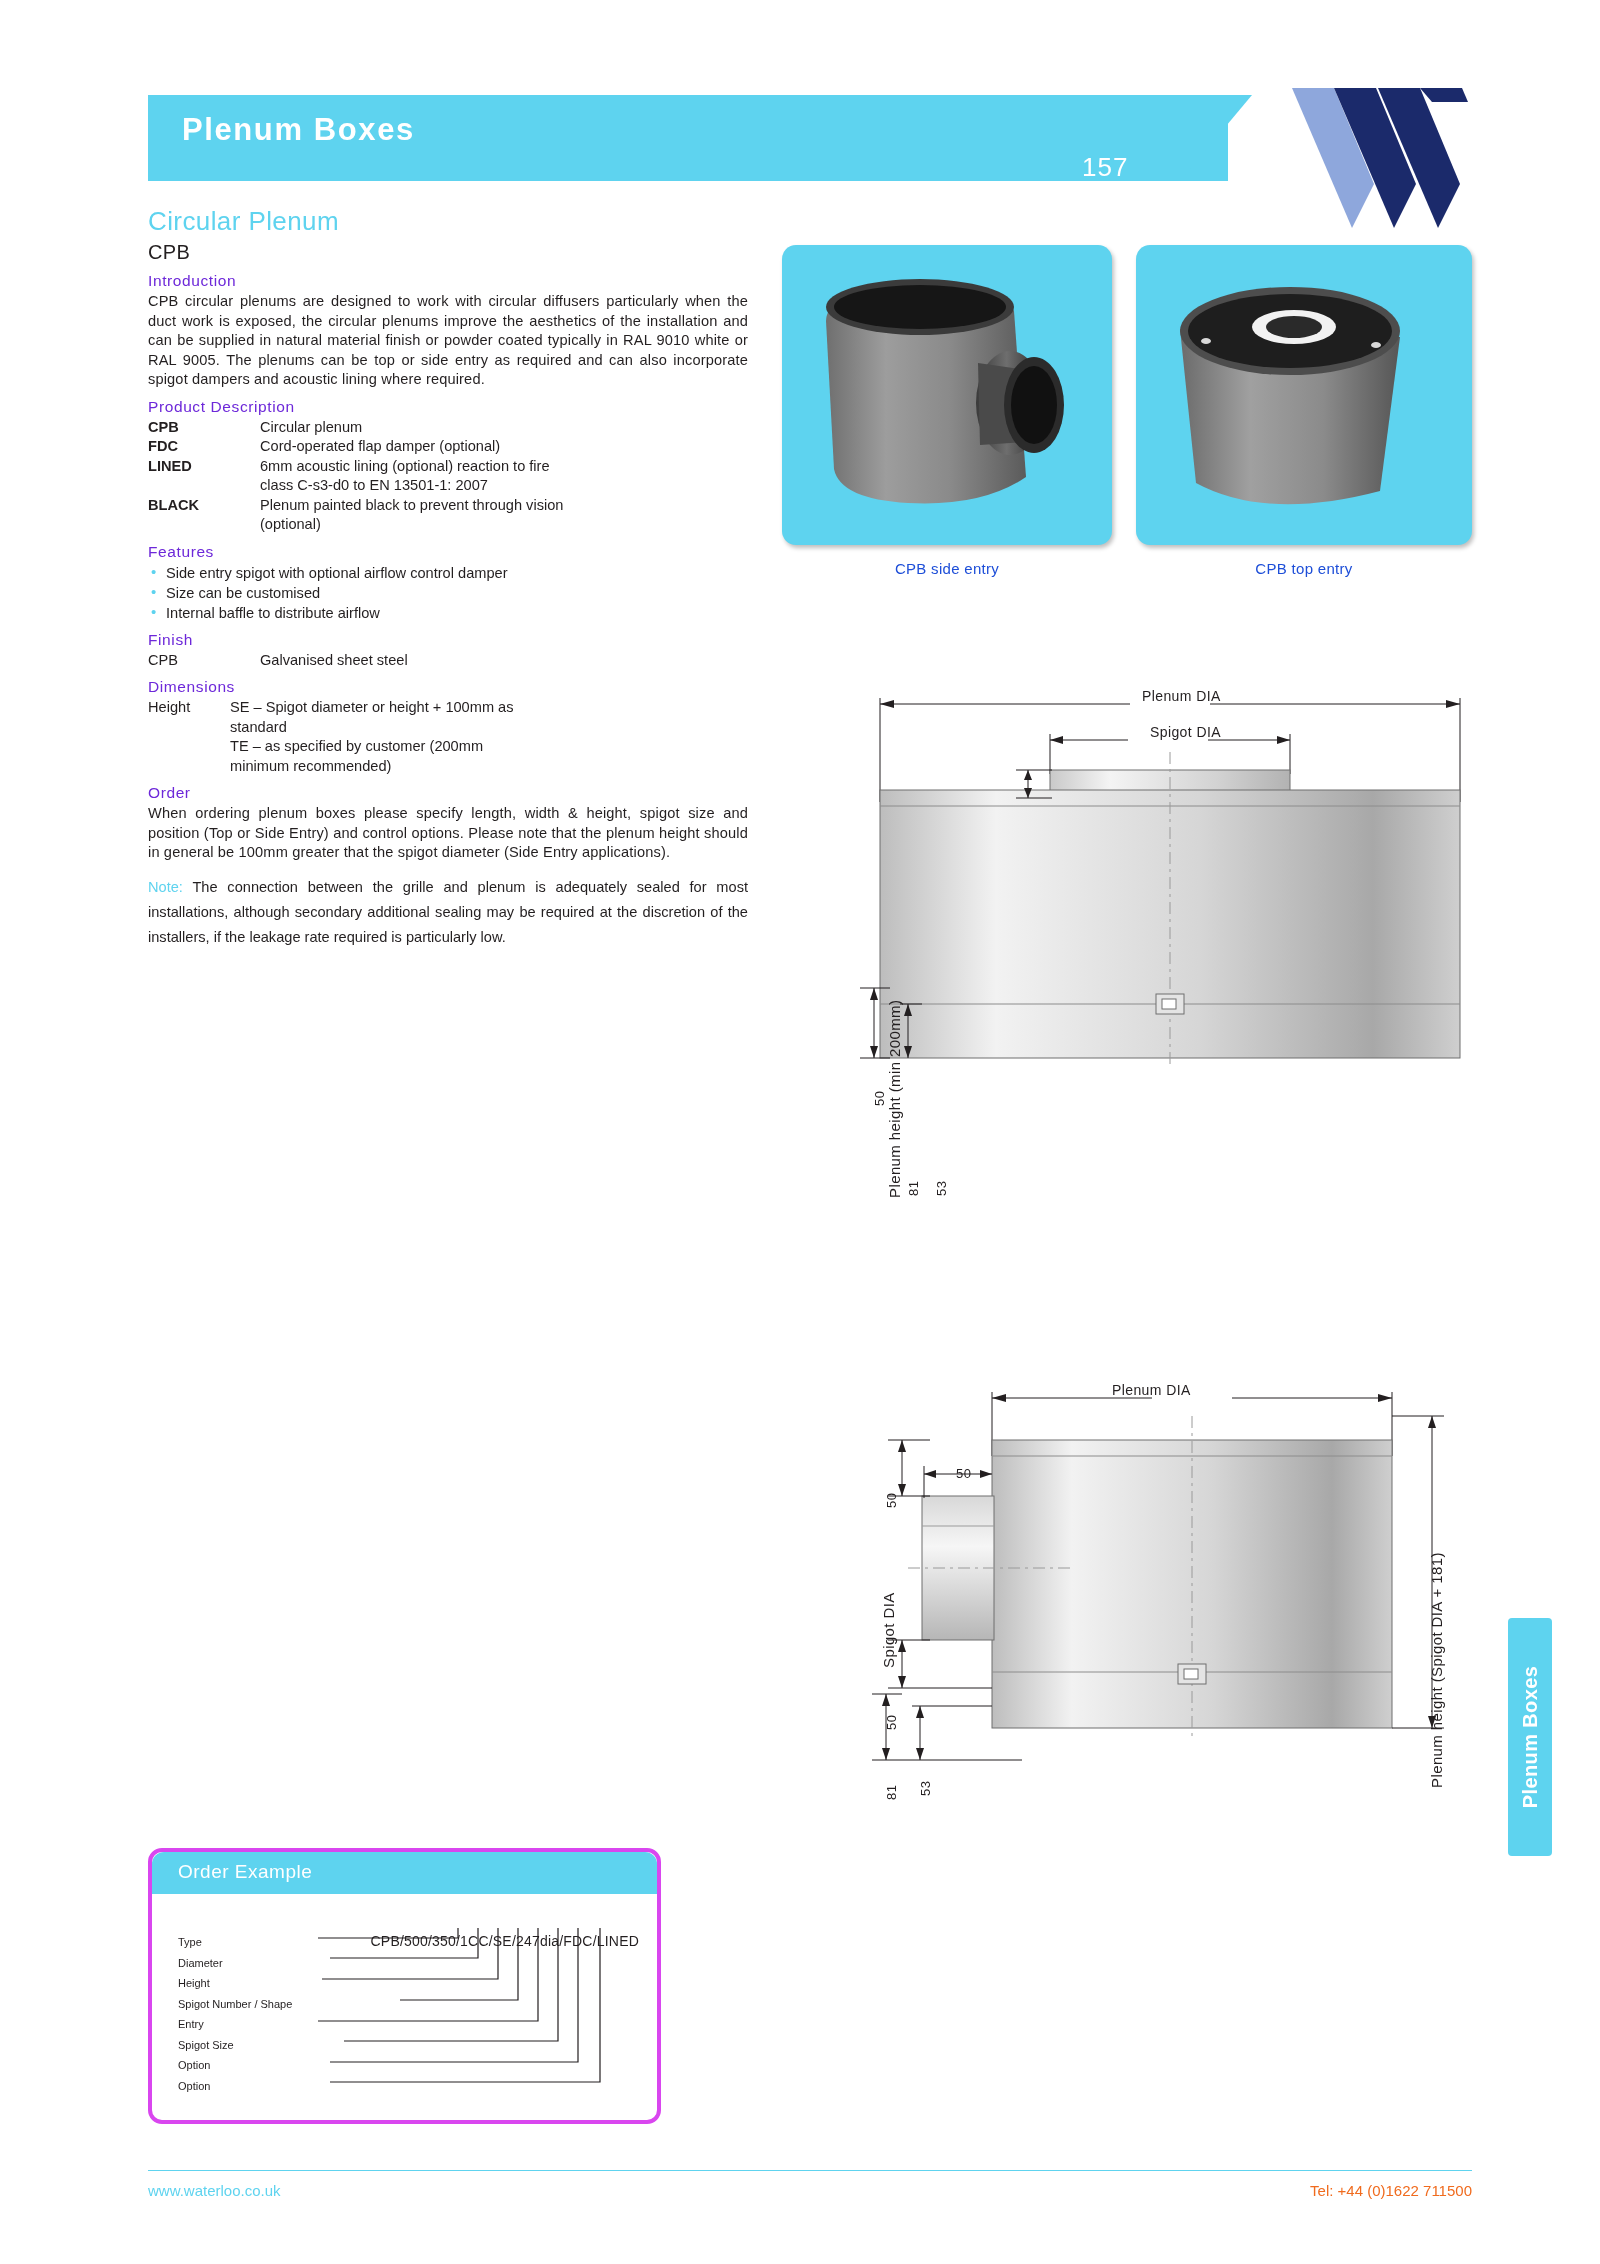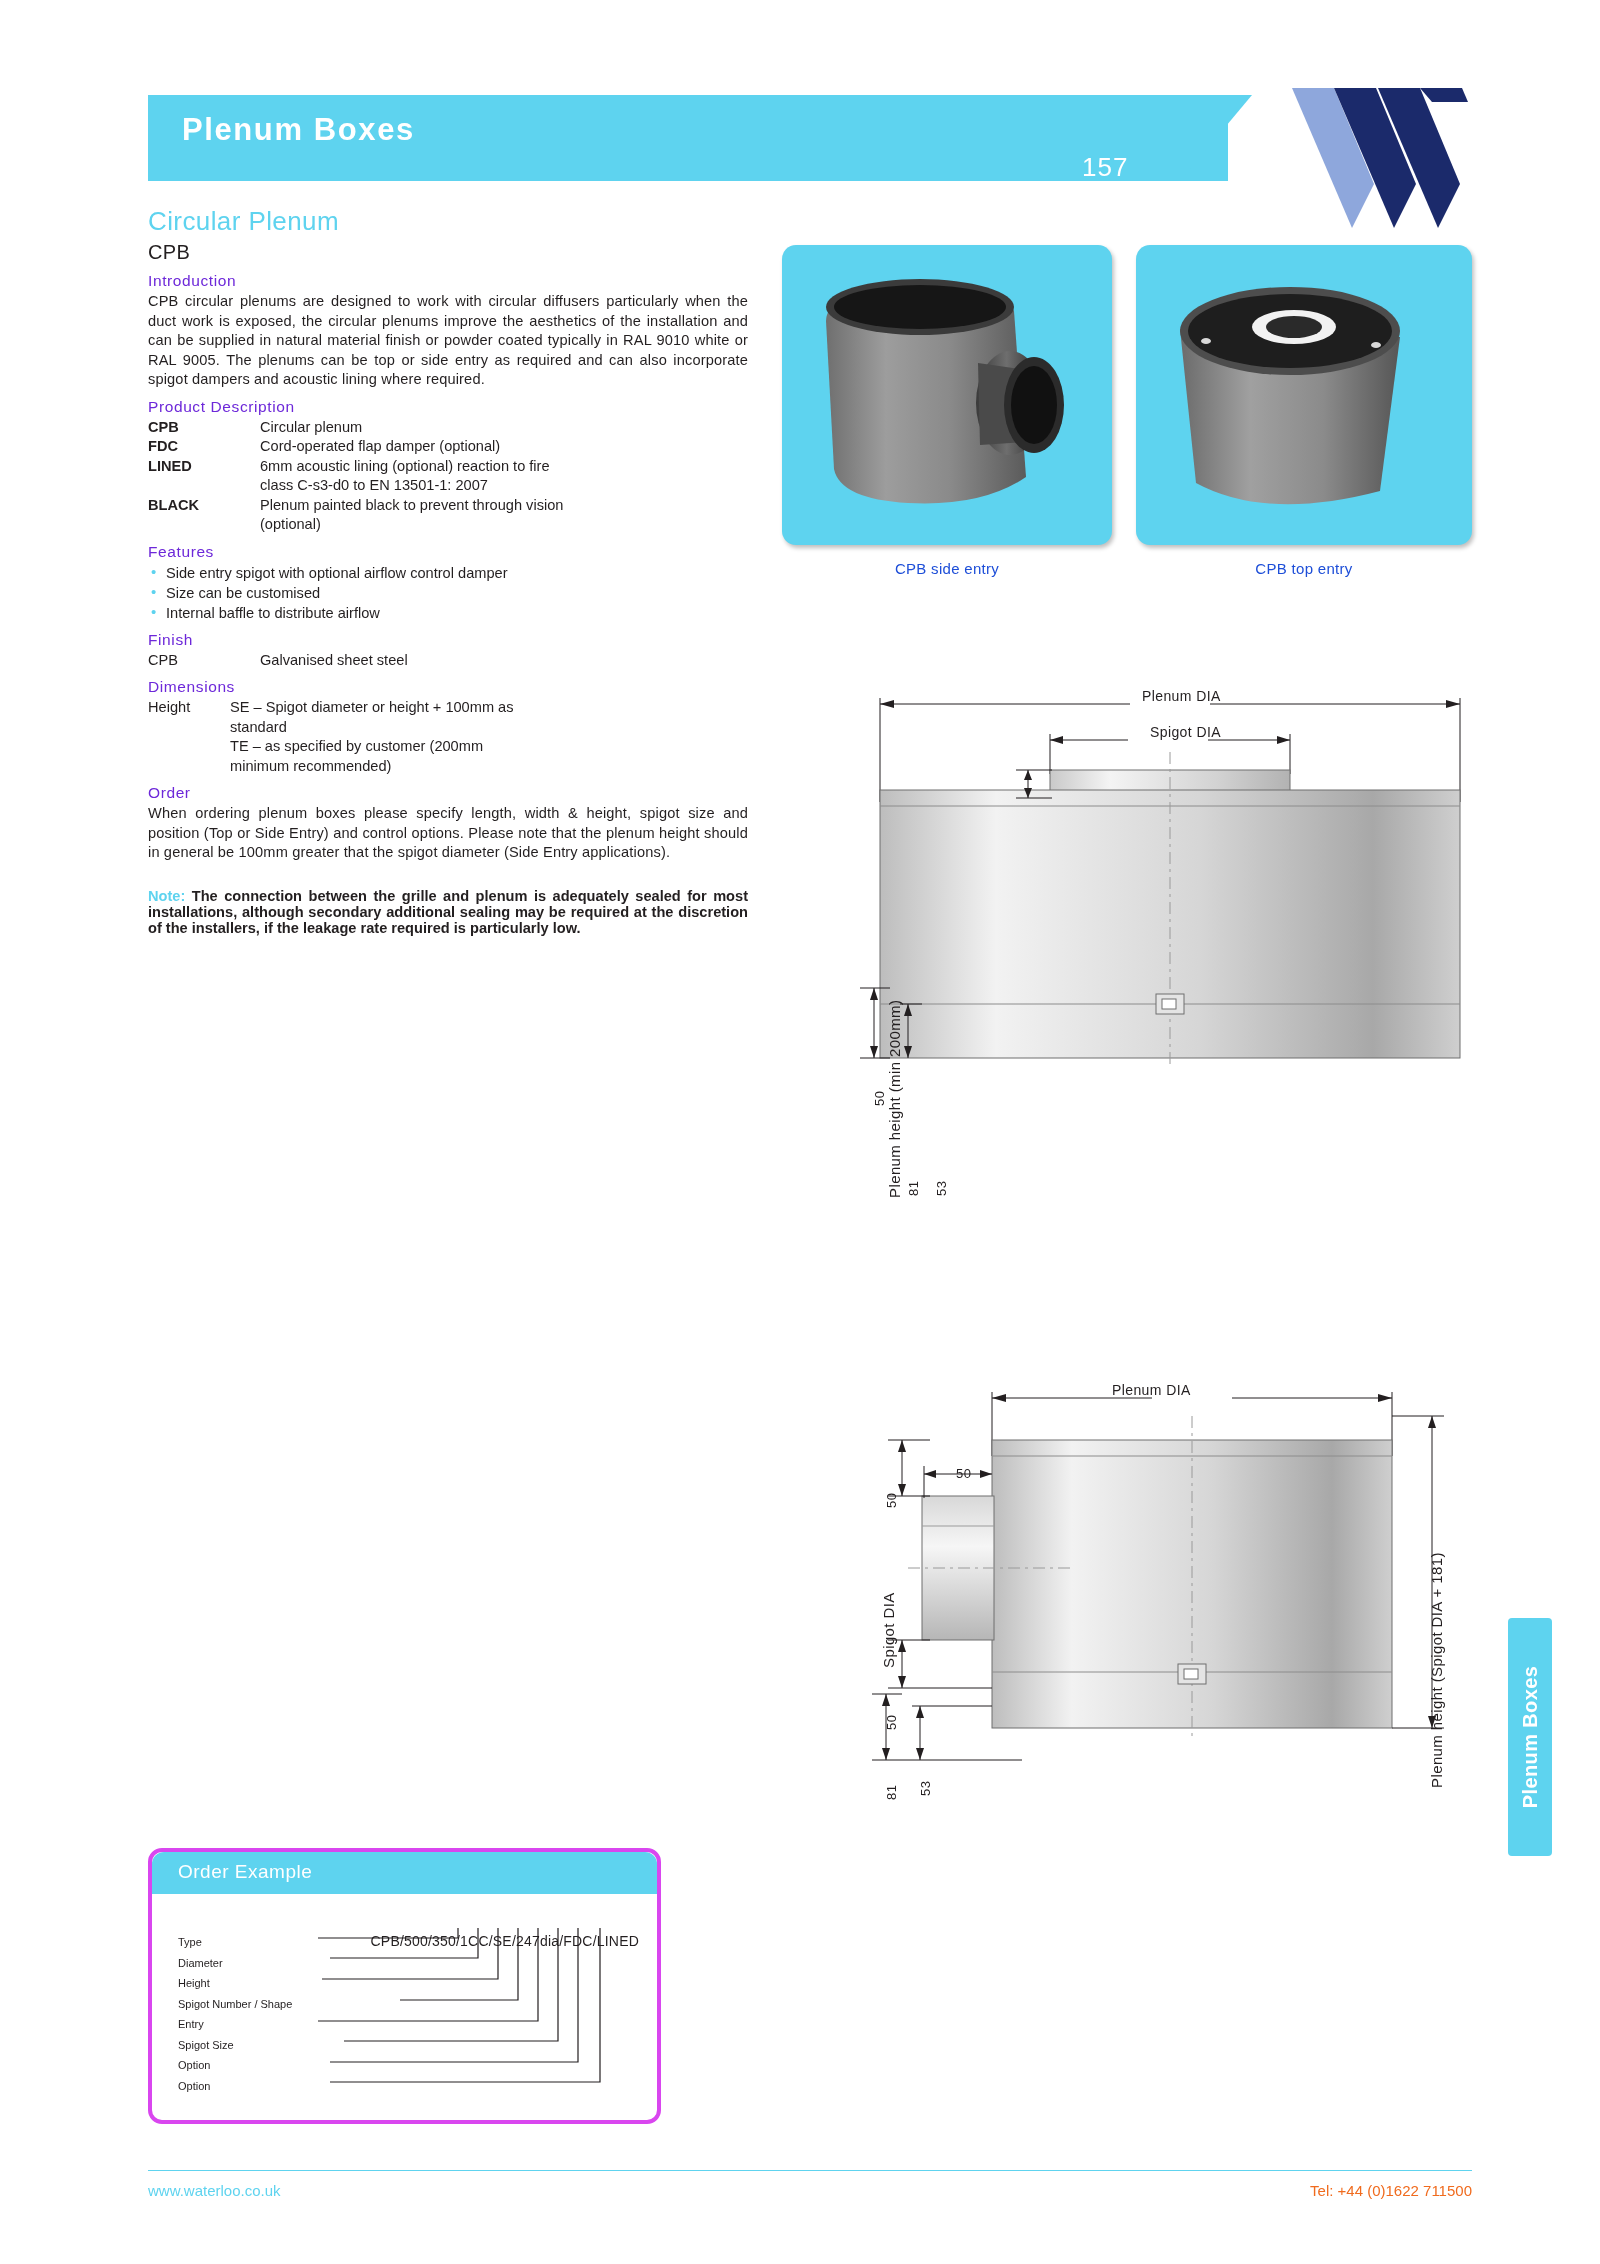--- a/index.html
+++ b/index.html
@@ -48,21 +48,21 @@
   .defrow .k{width:112px;font-weight:bold;flex:none;}
   .defrow .v{flex:1;}
   .defcont{margin-left:112px;font-size:14.6px;line-height:19.5px;}
   ul.feat{margin:0;padding:0;list-style:none;}
   ul.feat li{font-size:14.6px;line-height:20px;padding-left:18px;position:relative;}
   ul.feat li:before{content:"•";position:absolute;left:3px;top:-1px;color:#5ed3ef;font-size:15px;}
   .dimrow{display:flex;font-size:14.6px;line-height:19.5px;}
   .dimrow .k{width:82px;flex:none;}
   .dimrow .v{flex:1;}
   .dimcont{margin-left:82px;font-size:14.6px;line-height:19.5px;}
-  .note{font-size:14.6px;line-height:16px;text-align:justify;margin-top:25px;font-weight:bold;}
+  .note{font-size:14.6px;line-height:25px;text-align:justify;margin-top:12px;}
   .note .nlead{color:#5ed3ef;}
 
   
   .photo{
     position:absolute;border-radius:14px;background:#5ed3ef;
     box-shadow:2px 3px 4px rgba(0,0,0,.25);
   }
   .photo-cap{
     position:absolute;font-size:15px;color:#1d4ed8;text-align:center;letter-spacing:.3px;
   }

